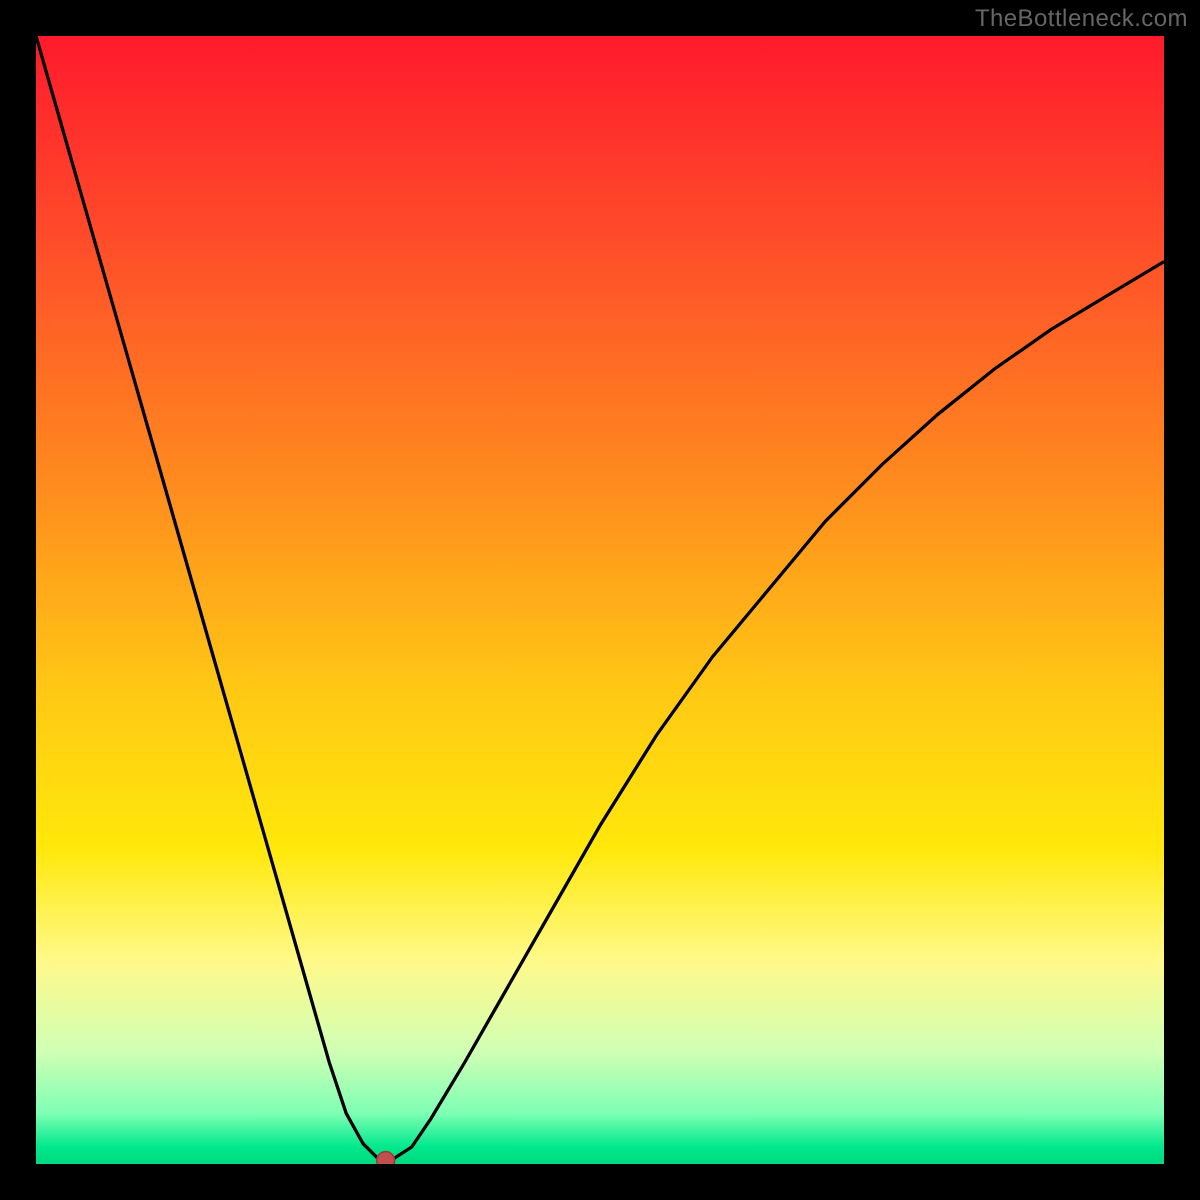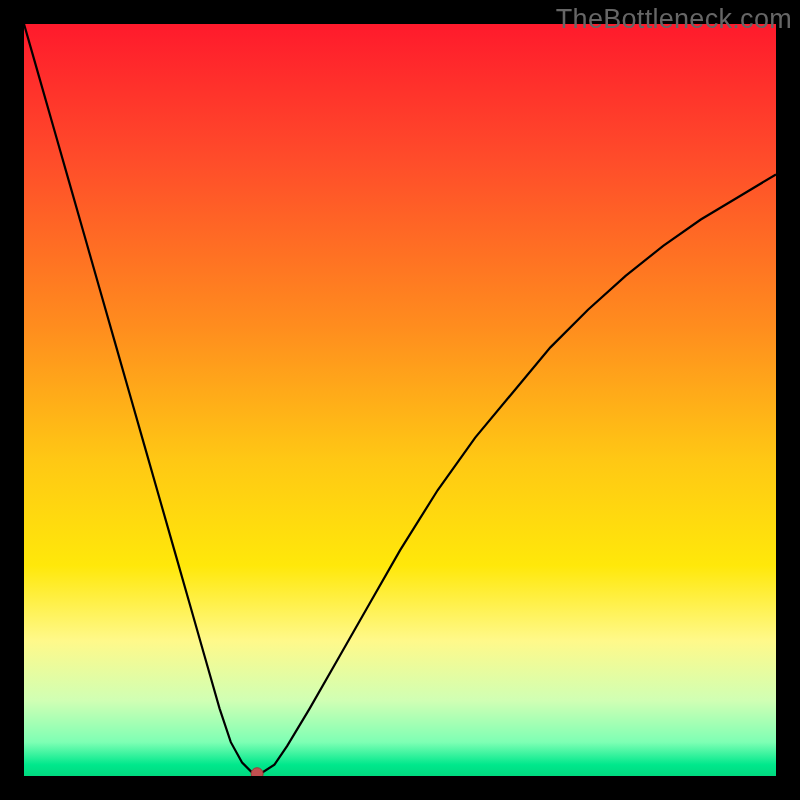--- a/index.html
+++ b/index.html
@@ -24,21 +24,21 @@
     left: 0;
     top: 0;
     width: 100%;
     height: 100%;
   }
   .watermark {
     position: absolute;
     top: 4px;
     right: 8px;
     color: #666666;
-    font-size: 27px;
+    font-size: 16px;
     font-weight: 500;
     letter-spacing: 0.3px;
   }
   svg.curve {
     position: absolute;
     left: 0;
     top: 0;
     width: 100%;
     height: 100%;
   }

